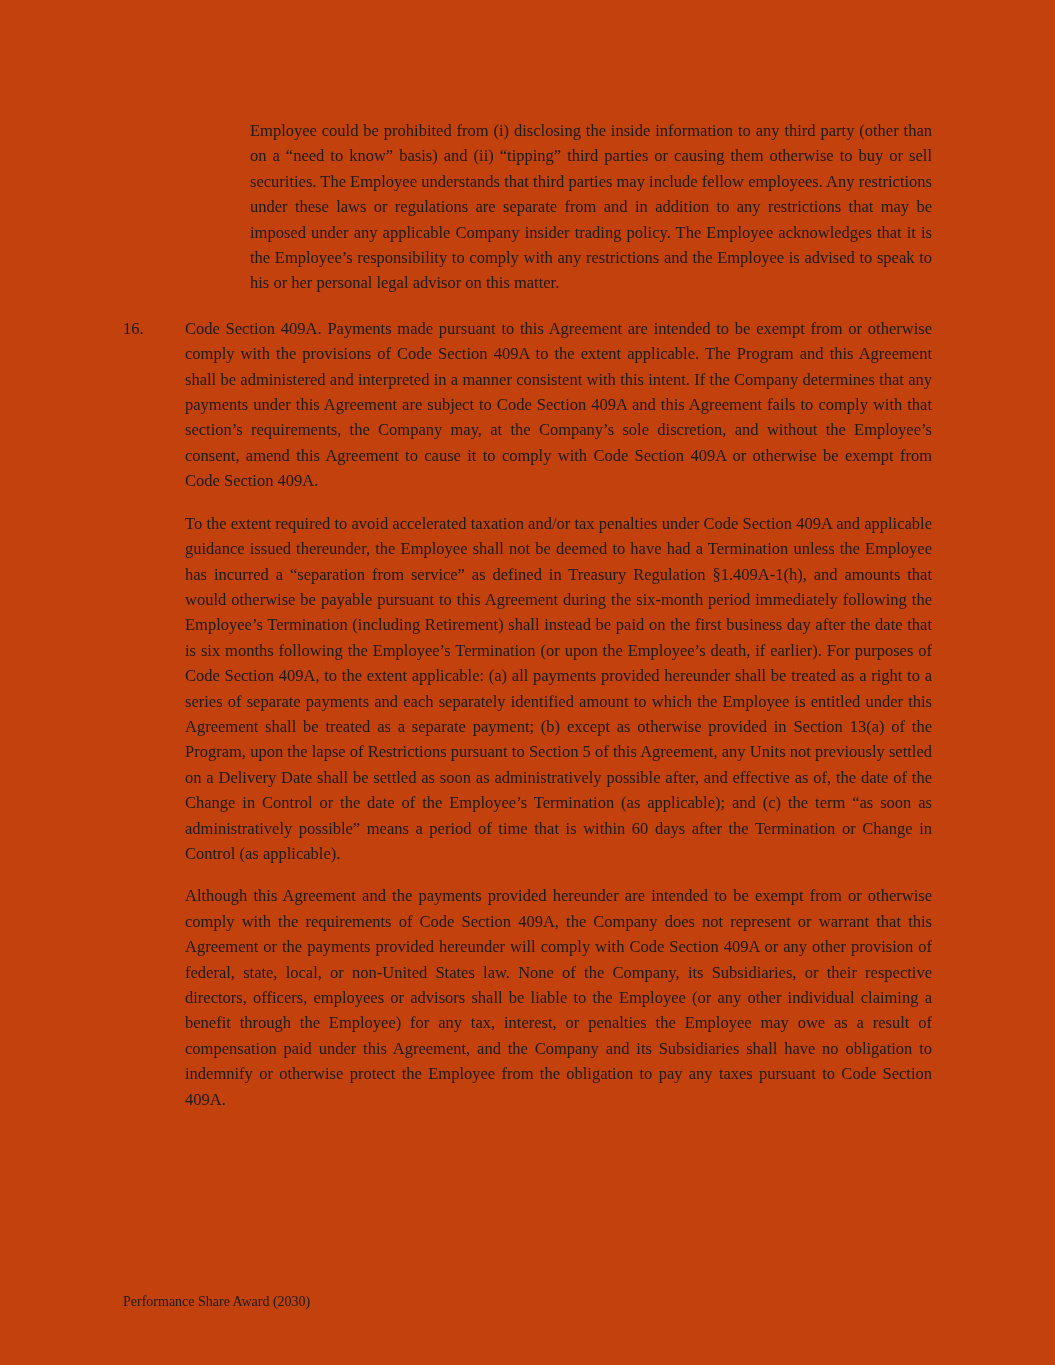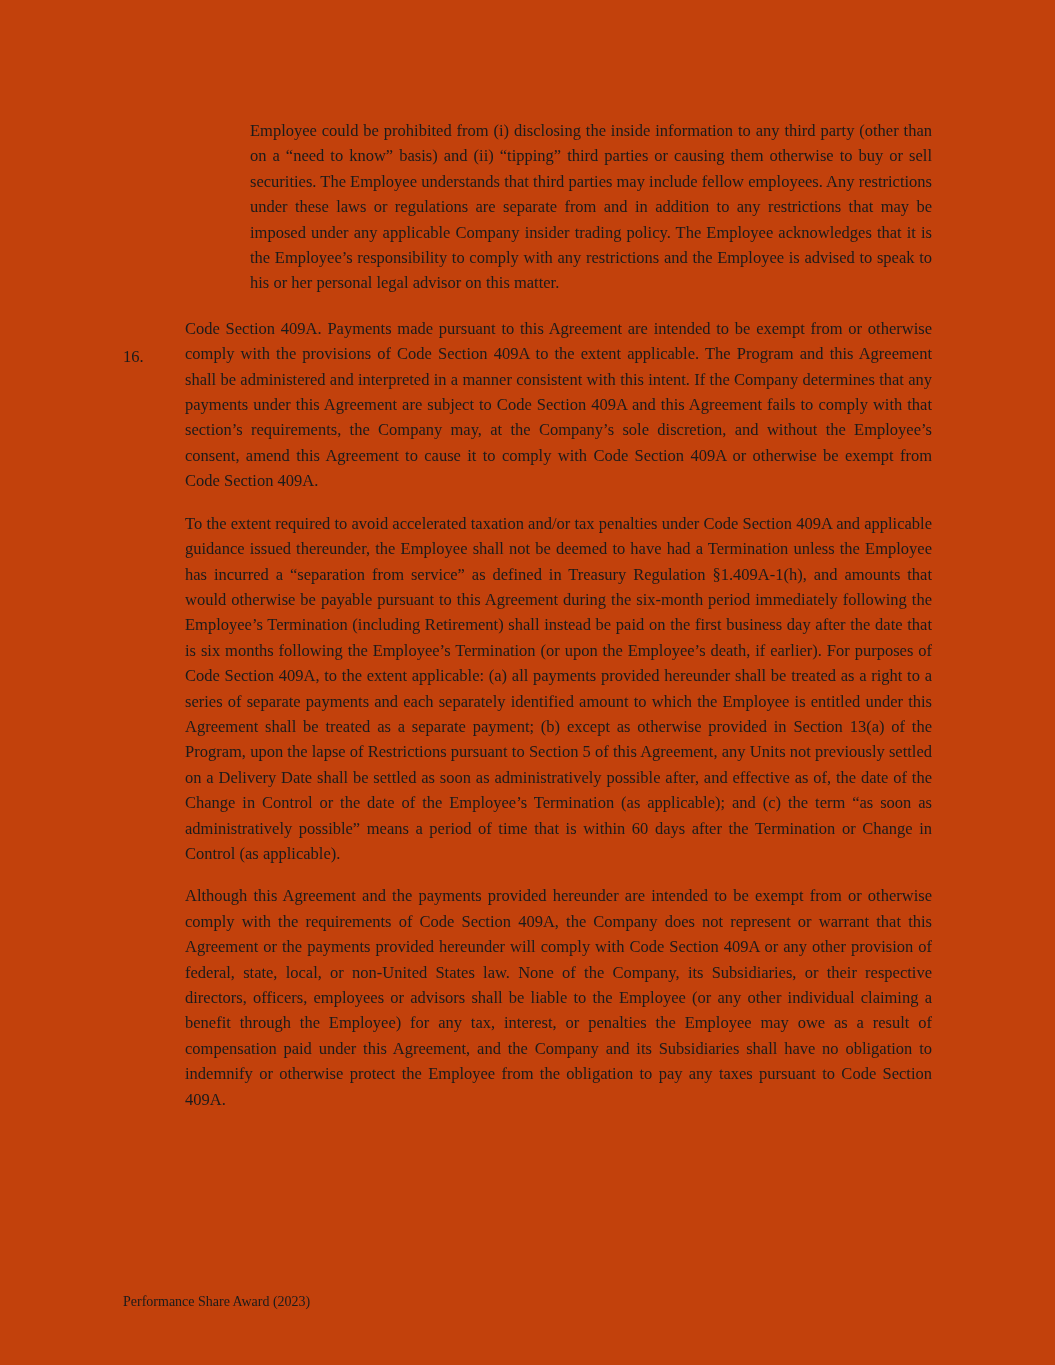--- a/index.html
+++ b/index.html
@@ -30,21 +30,20 @@
   }
   .sec-para {
     position: relative;
     margin: 0 123px 17px 185px;
     text-align: justify;
   }
   .sec-num {
     position: absolute;
     left: -62px;
     top: 0;
-    margin-top: 28px;
   }
   .sec-heading {
     font-weight: normal;
   }
   .page-number {
     position: absolute;
     top: 1270px;
     left: 0;
     right: 0;
     text-align: center;
@@ -71,14 +70,14 @@
       <span class="sec-num">16.</span><span class="sec-heading">Code Section 409A</span><span>.  Payments made pursuant to this Agreement are intended to be exempt from or otherwise comply with the provisions of Code Section 409A to the extent applicable.  The Program and this Agreement shall be administered and interpreted in a manner consistent with this intent.  If the Company determines that any payments under this Agreement are subject to Code Section 409A and this Agreement fails to comply with that section’s requirements, the Company may, at the Company’s sole discretion, and without the Employee’s consent, amend this Agreement to cause it to comply with Code Section 409A or otherwise be exempt from Code Section 409A.</span>
     </p>
 
     <p class="sec-para">To the extent required to avoid accelerated taxation and/or tax penalties under Code Section 409A and applicable guidance issued thereunder, the Employee shall not be deemed to have had a Termination unless the Employee has incurred a “separation from service” as defined in Treasury Regulation §1.409A-1(h), and amounts that would otherwise be payable pursuant to this Agreement during the six-month period immediately following the Employee’s Termination (including Retirement) shall instead be paid on the first business day after the date that is six months following the Employee’s Termination (or upon the Employee’s death, if earlier).  For purposes of Code Section 409A, to the extent applicable: (a) all payments provided hereunder shall be treated as a right to a series of separate payments and each separately identified amount to which the Employee is entitled under this Agreement shall be treated as a separate payment; (b) except as otherwise provided in Section 13(a) of the Program, upon the lapse of Restrictions pursuant to Section 5 of this Agreement, any Units not previously settled on a Delivery Date shall be settled as soon as administratively possible after, and effective as of, the date of the Change in Control or the date of the Employee’s Termination (as applicable); and (c) the term “as soon as administratively possible” means a period of time that is within 60 days after the Termination or Change in Control (as applicable).</p>
 
     <p class="sec-para">Although this Agreement and the payments provided hereunder are intended to be exempt from or otherwise comply with the requirements of Code Section 409A, the Company does not represent or warrant that this Agreement or the payments provided hereunder will comply with Code Section 409A or any other provision of federal, state, local, or non-United States law.  None of the Company, its Subsidiaries, or their respective directors, officers, employees or advisors shall be liable to the Employee (or any other individual claiming a benefit through the Employee) for any tax, interest, or penalties the Employee may owe as a result of compensation paid under this Agreement, and the Company and its Subsidiaries shall have no obligation to indemnify or otherwise protect the Employee from the obligation to pay any taxes pursuant to Code Section 409A.</p>
 
   </div>
 
 
-  <div class="footer-label">Performance Share Award (2023)</div>
+  <div class="footer-label">Performance Share Award (2030)</div>
 </div>
 
 </body></html>

